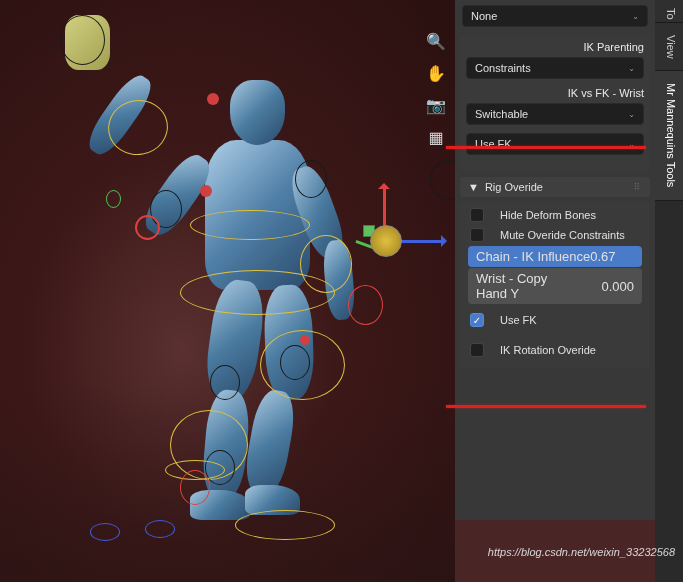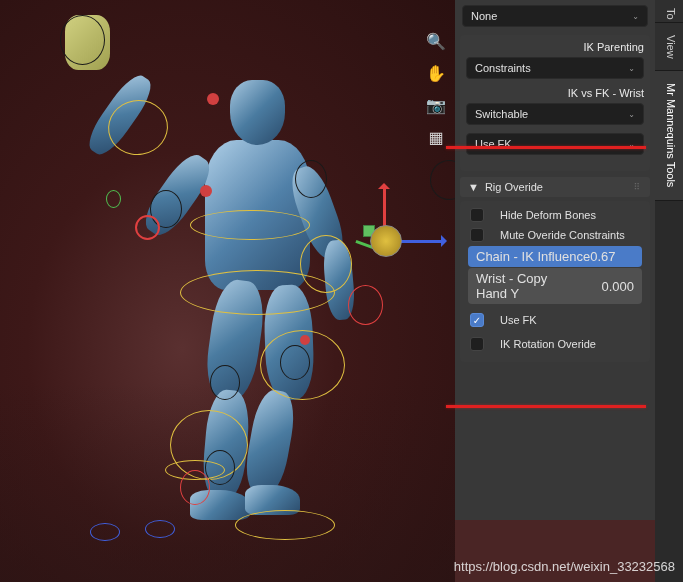--- a/index.html
+++ b/index.html
@@ -250,25 +250,26 @@
       background: #383838;
       color: #fff;
     }
     .vtabs-rest {
       flex: 1;
       background: #2a2a2a;
     }
     
     .watermark {
       position: absolute;
-      bottom: 8px;
+      bottom: 24px;
       right: 8px;
       color: rgba(240,240,240,0.85);
-      font-size: 13px;
+      font-size: 11px;
       font-family: sans-serif;
+      font-style: italic;
     }
   </style>
 </head>
 <body>
 
 <div class="viewport">
   <div class="floor"></div>
 
   <div class="figure">
     <div class="body-part torso"></div>
@@ -385,21 +386,21 @@
     <div class="slider-row slider-inactive">
       <span>Wrist - Copy Hand Y</span>
       <span>0.000</span>
     </div>
 
     <div class="checkbox-row" style="margin-top:6px">
       <div class="checkbox checked"></div>
       <span>Use FK</span>
     </div>
 
-    <div class="checkbox-row" style="margin-top:4px">
+    <div class="checkbox-row" style="margin-top:10px">
       <div class="checkbox"></div>
       <span>IK Rotation Overide</span>
     </div>
   </div>
 
 </div>
 
 <div class="red-line" style="left:446px;top:146px;width:200px"></div>
 <div class="red-line" style="left:446px;top:405px;width:200px"></div>
 

